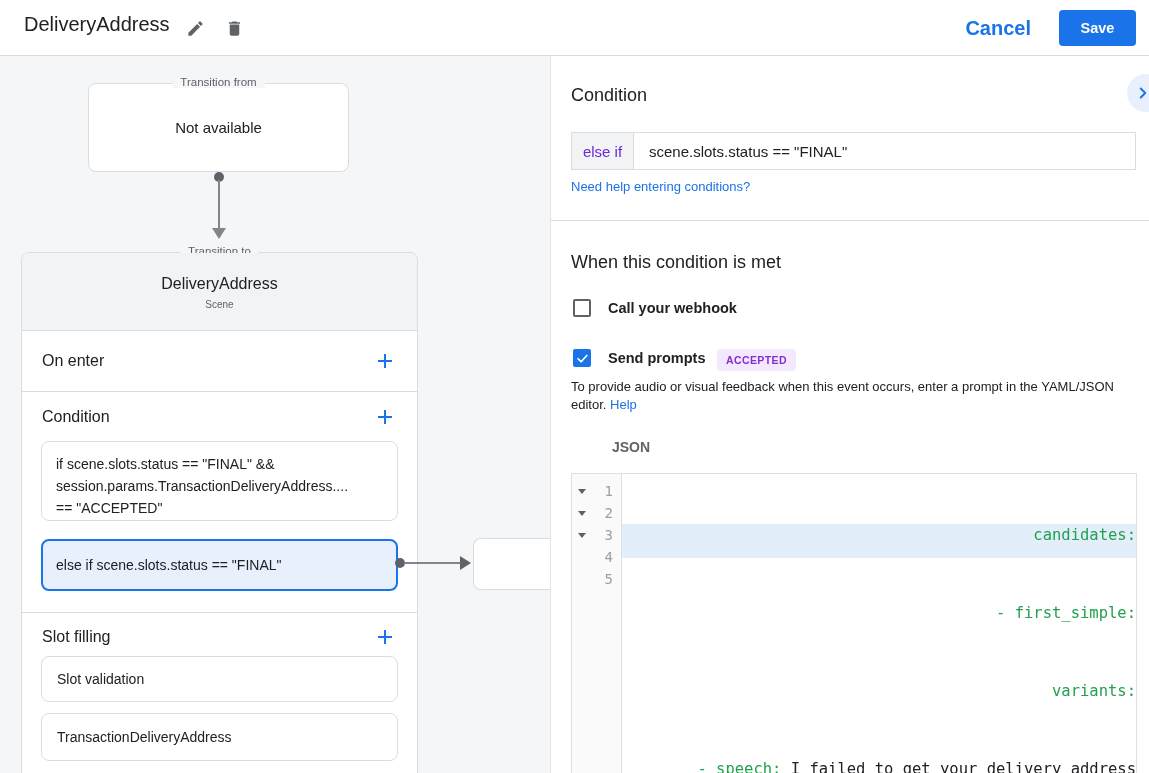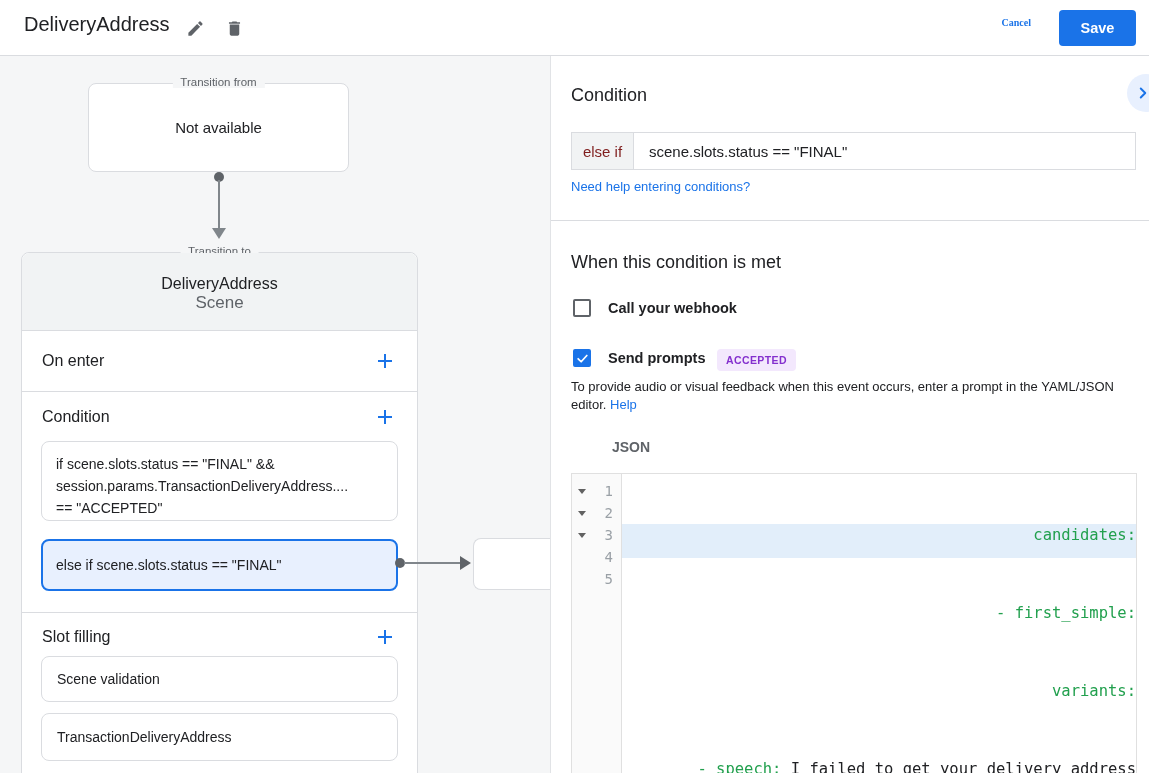--- a/index.html
+++ b/index.html
@@ -8,22 +8,22 @@
 
   
   .header { position:absolute; left:0; top:0; width:1149px; height:56px; background:#fff;
             border-bottom:1px solid #dadce0; z-index:30; }
   .app-title { position:absolute; left:24px; top:13px; font-size:20px; color:#202124; }
   .icon-btn { position:absolute; top:14px; width:28px; height:28px; border:none; background:transparent;
               display:flex; align-items:center; justify-content:center; cursor:pointer; }
   .icon-btn svg { fill:#5f6368; }
   .edit-btn { left:181px; }
   .delete-btn { left:220px; }
-  .cancel-link { position:absolute; right:118px; top:17px; color:#1a73e8; font-size:10px;
-                 font-weight:bold; text-decoration:none; cursor:pointer;font-family:Liberation Serif, serif; }
+  .cancel-link { position:absolute; right:118px; top:17px; color:#1a73e8; font-size:20px;
+                 font-weight:bold; text-decoration:none; cursor:pointer; }
   .save-btn { position:absolute; right:13px; top:10px; width:77px; height:36px; background:#1a73e8;
               color:#fff; border:none; border-radius:4px; font-size:14.5px; font-weight:bold;
               font-family:inherit; cursor:pointer; }
 
   
   .canvas { position:absolute; left:0; top:56px; width:551px; height:717px; background:#f5f6f7;
             border-right:1px solid #e1e3e6; overflow:hidden; }
   .outline-label { position:absolute; top:-8px; left:50%; transform:translateX(-50%);
                    background:#f5f6f7; padding:0 8px; font-size:11.5px; color:#5f6368; white-space:nowrap; }
   .tfrom-box { position:absolute; left:88px; top:27px; width:261px; height:89px; background:#fff;
@@ -35,21 +35,21 @@
                 border-right:7px solid transparent; border-top:11px solid #80868b; }
   .hline { position:absolute; height:2px; background:#80868b; }
   .arrow-right { position:absolute; width:0; height:0; border-top:7px solid transparent;
                  border-bottom:7px solid transparent; border-left:11px solid #5f6368; }
 
   .scene-card { position:absolute; left:21px; top:196px; width:397px; height:522px; background:#fff;
                 border:1px solid #dadce0; border-radius:8px 8px 0 0; }
   .scene-head { position:absolute; left:0; top:0; width:100%; height:78px; background:#f1f3f4;
                 border-bottom:1px solid #dadce0; border-radius:8px 8px 0 0; text-align:center; }
   .scene-name { margin-top:22px; font-size:16px; color:#202124; }
-  .scene-type { font-size:17px; color:#5f6368; }
+  .scene-type { margin-top:6px; font-size:10px; color:#5f6368; }
   .card-row { position:absolute; left:0; width:100%; display:flex; align-items:center; padding:0 20px; }
   .row-label { flex:1; font-size:16px; color:#202124; }
   .plus-btn { width:24px; height:24px; border:none; background:transparent; cursor:pointer;
               display:flex; align-items:center; justify-content:center; }
   .cond-box1 { position:absolute; left:19px; top:188px; width:357px; height:80px; background:#fff;
                border:1px solid #dadce0; border-radius:8px; padding:11px 14px; font-size:14px;
                line-height:22px; color:#202124; cursor:pointer; }
   .cond-box2 { position:absolute; left:19px; top:286px; width:357px; height:52px; background:#e8f0fe;
                border:2px solid #1a73e8; border-radius:8px; display:flex; align-items:center;
                padding-left:13px; font-size:14px; color:#202124; cursor:pointer; }
@@ -62,21 +62,21 @@
 
   
   .panel { position:absolute; left:551px; top:56px; width:598px; height:717px; background:#fff; overflow:hidden; }
   .panel-title { position:absolute; left:20px; top:29px; font-size:18px; color:#202124; }
   .collapse-btn { position:absolute; left:576px; top:18px; width:38px; height:38px; border-radius:50%;
                   background:#e8f0fe; border:none; cursor:pointer; display:flex; align-items:center;
                   padding-left:7px; }
   .cond-input-row { position:absolute; left:20px; top:76px; width:565px; height:38px;
                     border:1px solid #dadce0; display:flex; background:#fff; }
   .cond-prefix { width:62px; background:#f1f3f4; border-right:1px solid #dadce0; display:flex;
-                 align-items:center; justify-content:center; font-size:15px; color:#7f1d1d; }
+                 align-items:center; justify-content:center; font-size:15px; color:#6d28d9; }
   .cond-value { flex:1; border:none; outline:none; padding-left:15px; font-size:15px; color:#202124;
                 font-family:inherit; background:transparent; }
   .help-link { position:absolute; left:20px; top:123px; font-size:13px; color:#1a73e8;
                text-decoration:none; cursor:pointer;text-align:right; }
   .panel-divider { position:absolute; left:0; top:164px; width:100%; height:1px; background:#dadce0; }
   .when-title { position:absolute; left:20px; top:196px; font-size:18px; color:#202124; }
   .checkbox { position:absolute; left:22px; width:18px; height:18px; border-radius:2px; cursor:pointer; }
   .cb-off { border:2px solid #5f6368; background:#fff; }
   .cb-on { border:2px solid #1a73e8; background:#1a73e8; display:flex; align-items:center; justify-content:center; }
   .cb-label { position:absolute; left:57px; font-size:14.5px; font-weight:bold; color:#202124; }
@@ -181,21 +181,21 @@
       <div class="card-row" style="top:360px; height:47px;">
         <span class="row-label">Slot filling</span>
         <button class="plus-btn">
           <svg width="16" height="16" viewBox="0 0 16 16">
               <path d="M8 1v14M1 8h14" stroke="#1a73e8" stroke-width="2" fill="none"></path>
             </svg>
         </button>
       </div>
 
       <div class="slot-box" style="top:403px; height:46px;">
-        <span>Scene validation</span>
+        <span>Slot validation</span>
       </div>
       <div class="slot-box" style="top:460px; height:48px;">
         <span>TransactionDeliveryAddress</span>
       </div>
     </div>
 
     <div class="conn-dot" style="left:395px; top:502px;"></div>
     <div class="hline" style="left:404px; top:506px; width:58px;"></div>
     <div class="arrow-right" style="left:460px; top:500px;"></div>
     <div class="target-box"></div>

